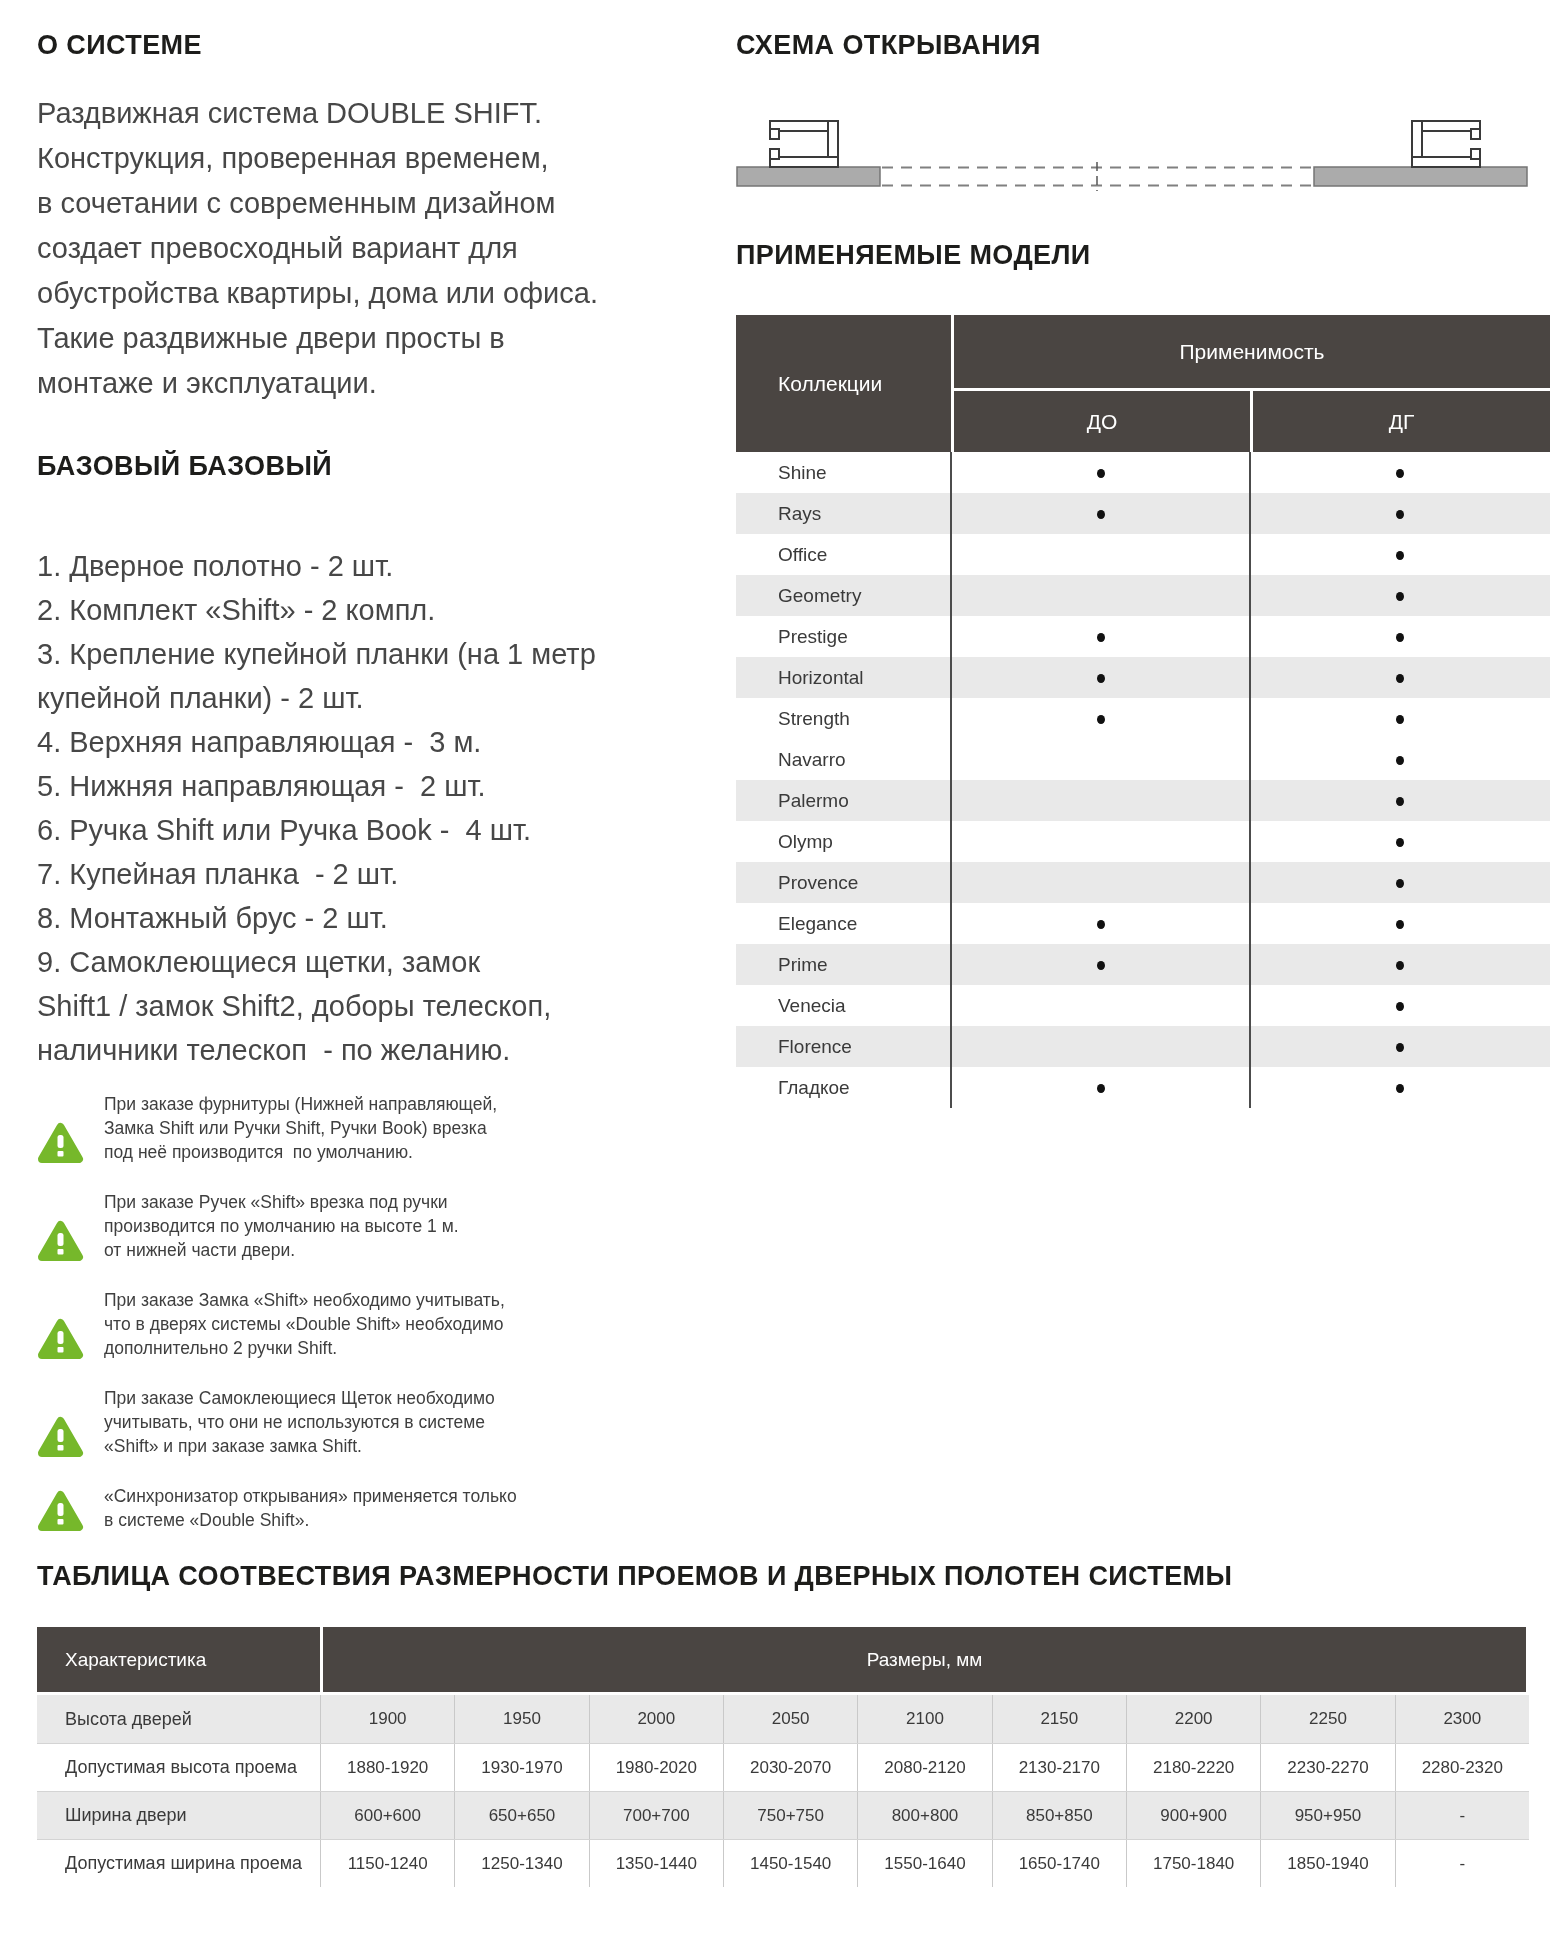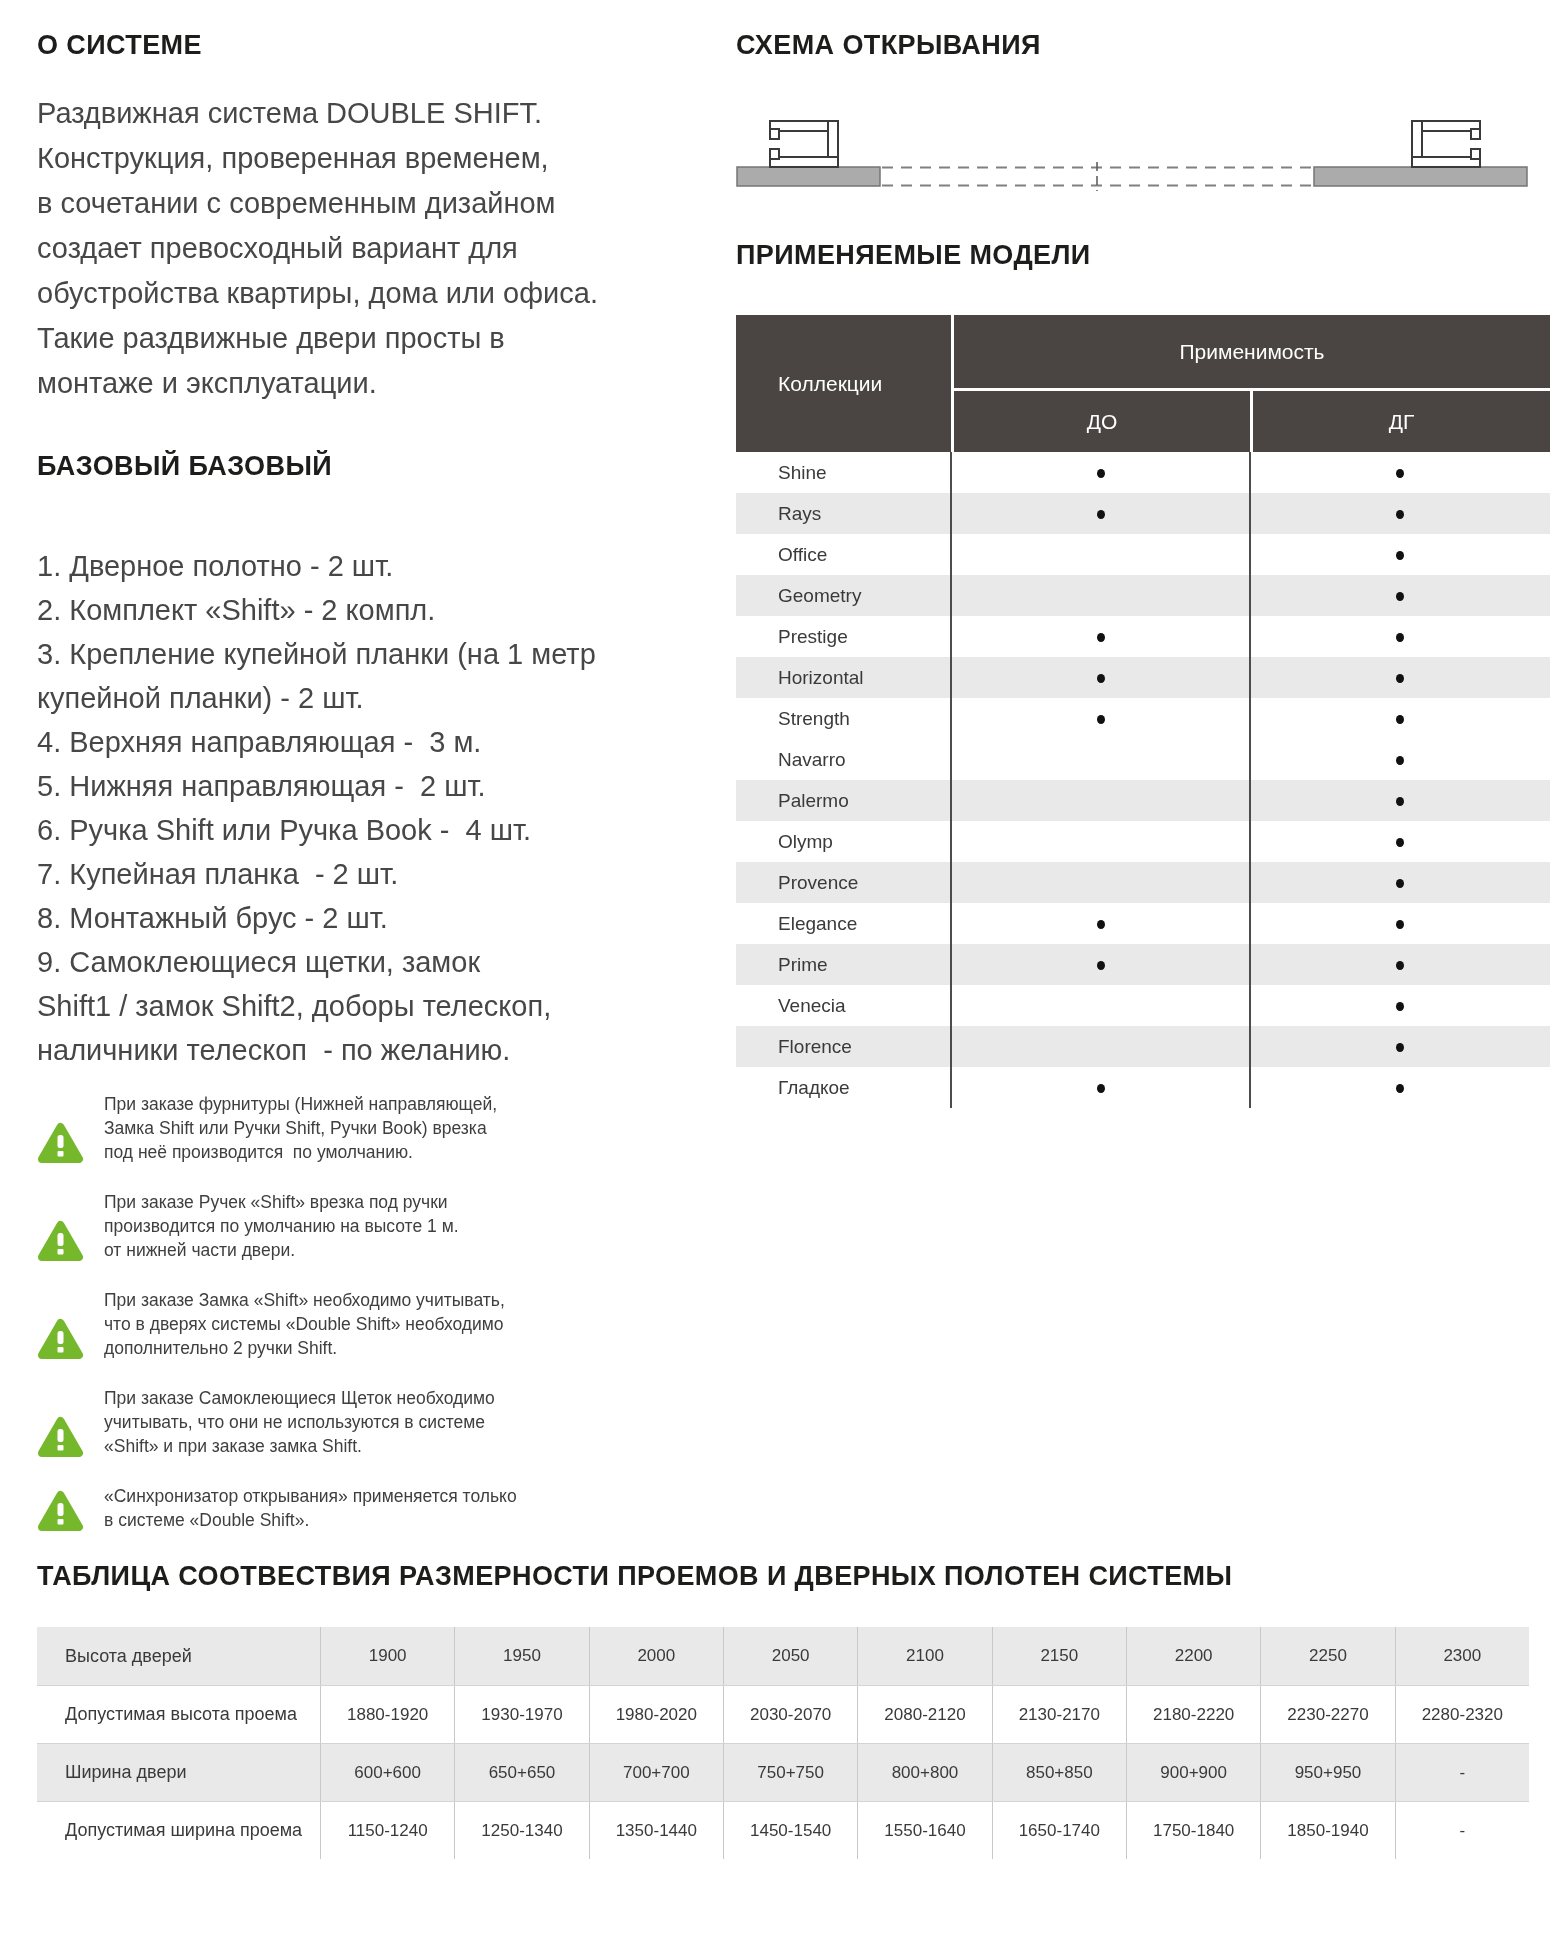--- a/index.html
+++ b/index.html
@@ -52,21 +52,21 @@
 
   
   .size-title { position:absolute; left:37px; top:1561px; }
   .s-table { position:absolute; left:37px; top:1627px; width:1492px; font-weight:400; }
   .s-head { display:grid; grid-template-columns:283px 1206px; height:68px;
             border-bottom:3px solid #ffffff; }
   .s-head-char { background:#4a4542; color:#fff; font-size:19px; display:flex;
                  align-items:center; padding-left:28px; }
   .s-head-sizes { background:#4a4542; color:#fff; font-size:19px; margin-left:3px;
                   display:flex; align-items:center; justify-content:center; }
-  .s-row { display:grid; grid-template-columns:283px repeat(9,1fr); height:58px;
+  .s-row { display:grid; grid-template-columns:283px repeat(9,1fr); height:48px;
            align-items:center; background:#fff; border-top:1px solid #d4d4d4; }
   .s-row:first-of-type { border-top:none; }
   .s-row.shaded { background:#e9e9e9; }
   .s-label { padding-left:28px; font-size:18px; color:#3a3a3a; }
   .s-val { text-align:center; font-size:17px; color:#3a3a3a;
            border-left:1px solid #c9c9c9; align-self:stretch; display:flex;
            align-items:center; justify-content:center; }
 </style>
 </head>
 <body>
@@ -273,20 +273,24 @@
         <div class="m-cell m-label">Гладкое</div>
         <div class="m-cell m-dotcell"><span class="dot"></span></div>
         <div class="m-cell m-dotcell"><span class="dot"></span></div>
       </div>
     </div>
 </div>
 
 <div class="h2 size-title">ТАБЛИЦА СООТВЕСТВИЯ РАЗМЕРНОСТИ ПРОЕМОВ И ДВЕРНЫХ ПОЛОТЕН СИСТЕМЫ</div>
 
 <div class="s-table">
+  <div class="s-head">
+    <div class="s-head-char">Характеристика</div>
+    <div class="s-head-sizes">Размеры, мм</div>
+  </div>
   <div id="size-rows">
       <div class="s-row shaded">
         <div class="s-label">Высота дверей</div>
         <div class="s-val">1900</div>
         <div class="s-val">1950</div>
         <div class="s-val">2000</div>
         <div class="s-val">2050</div>
         <div class="s-val">2100</div>
         <div class="s-val">2150</div>
         <div class="s-val">2200</div>

